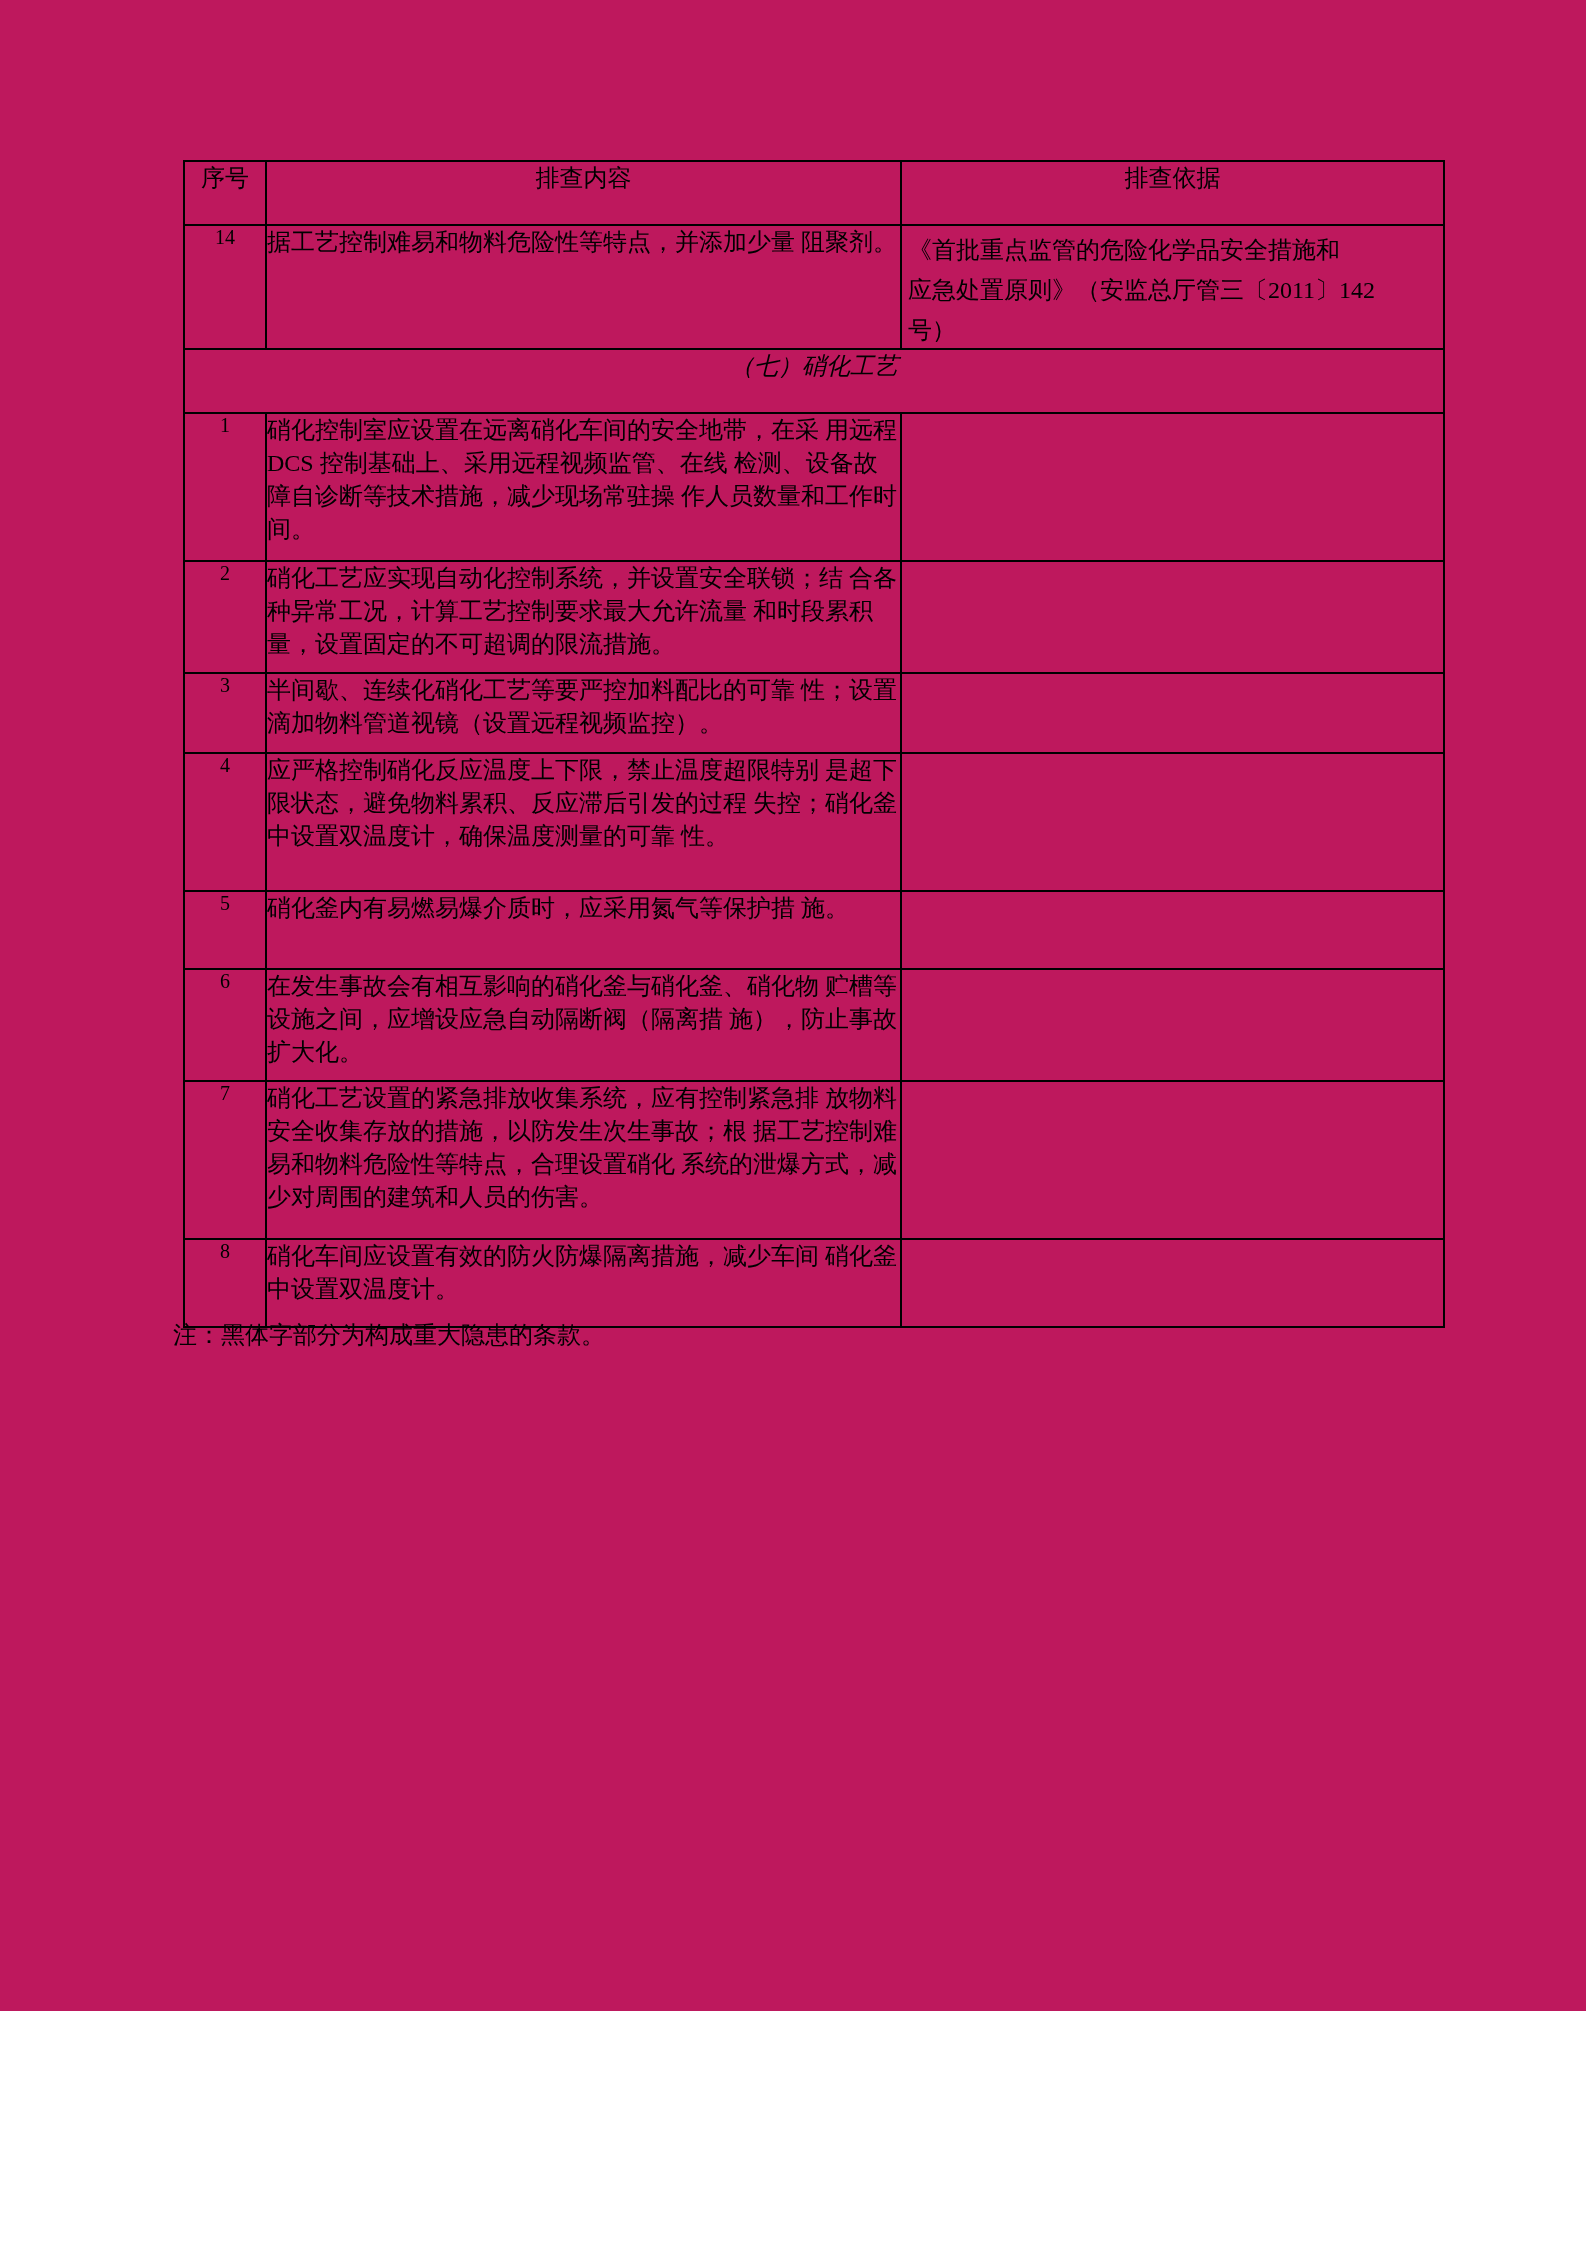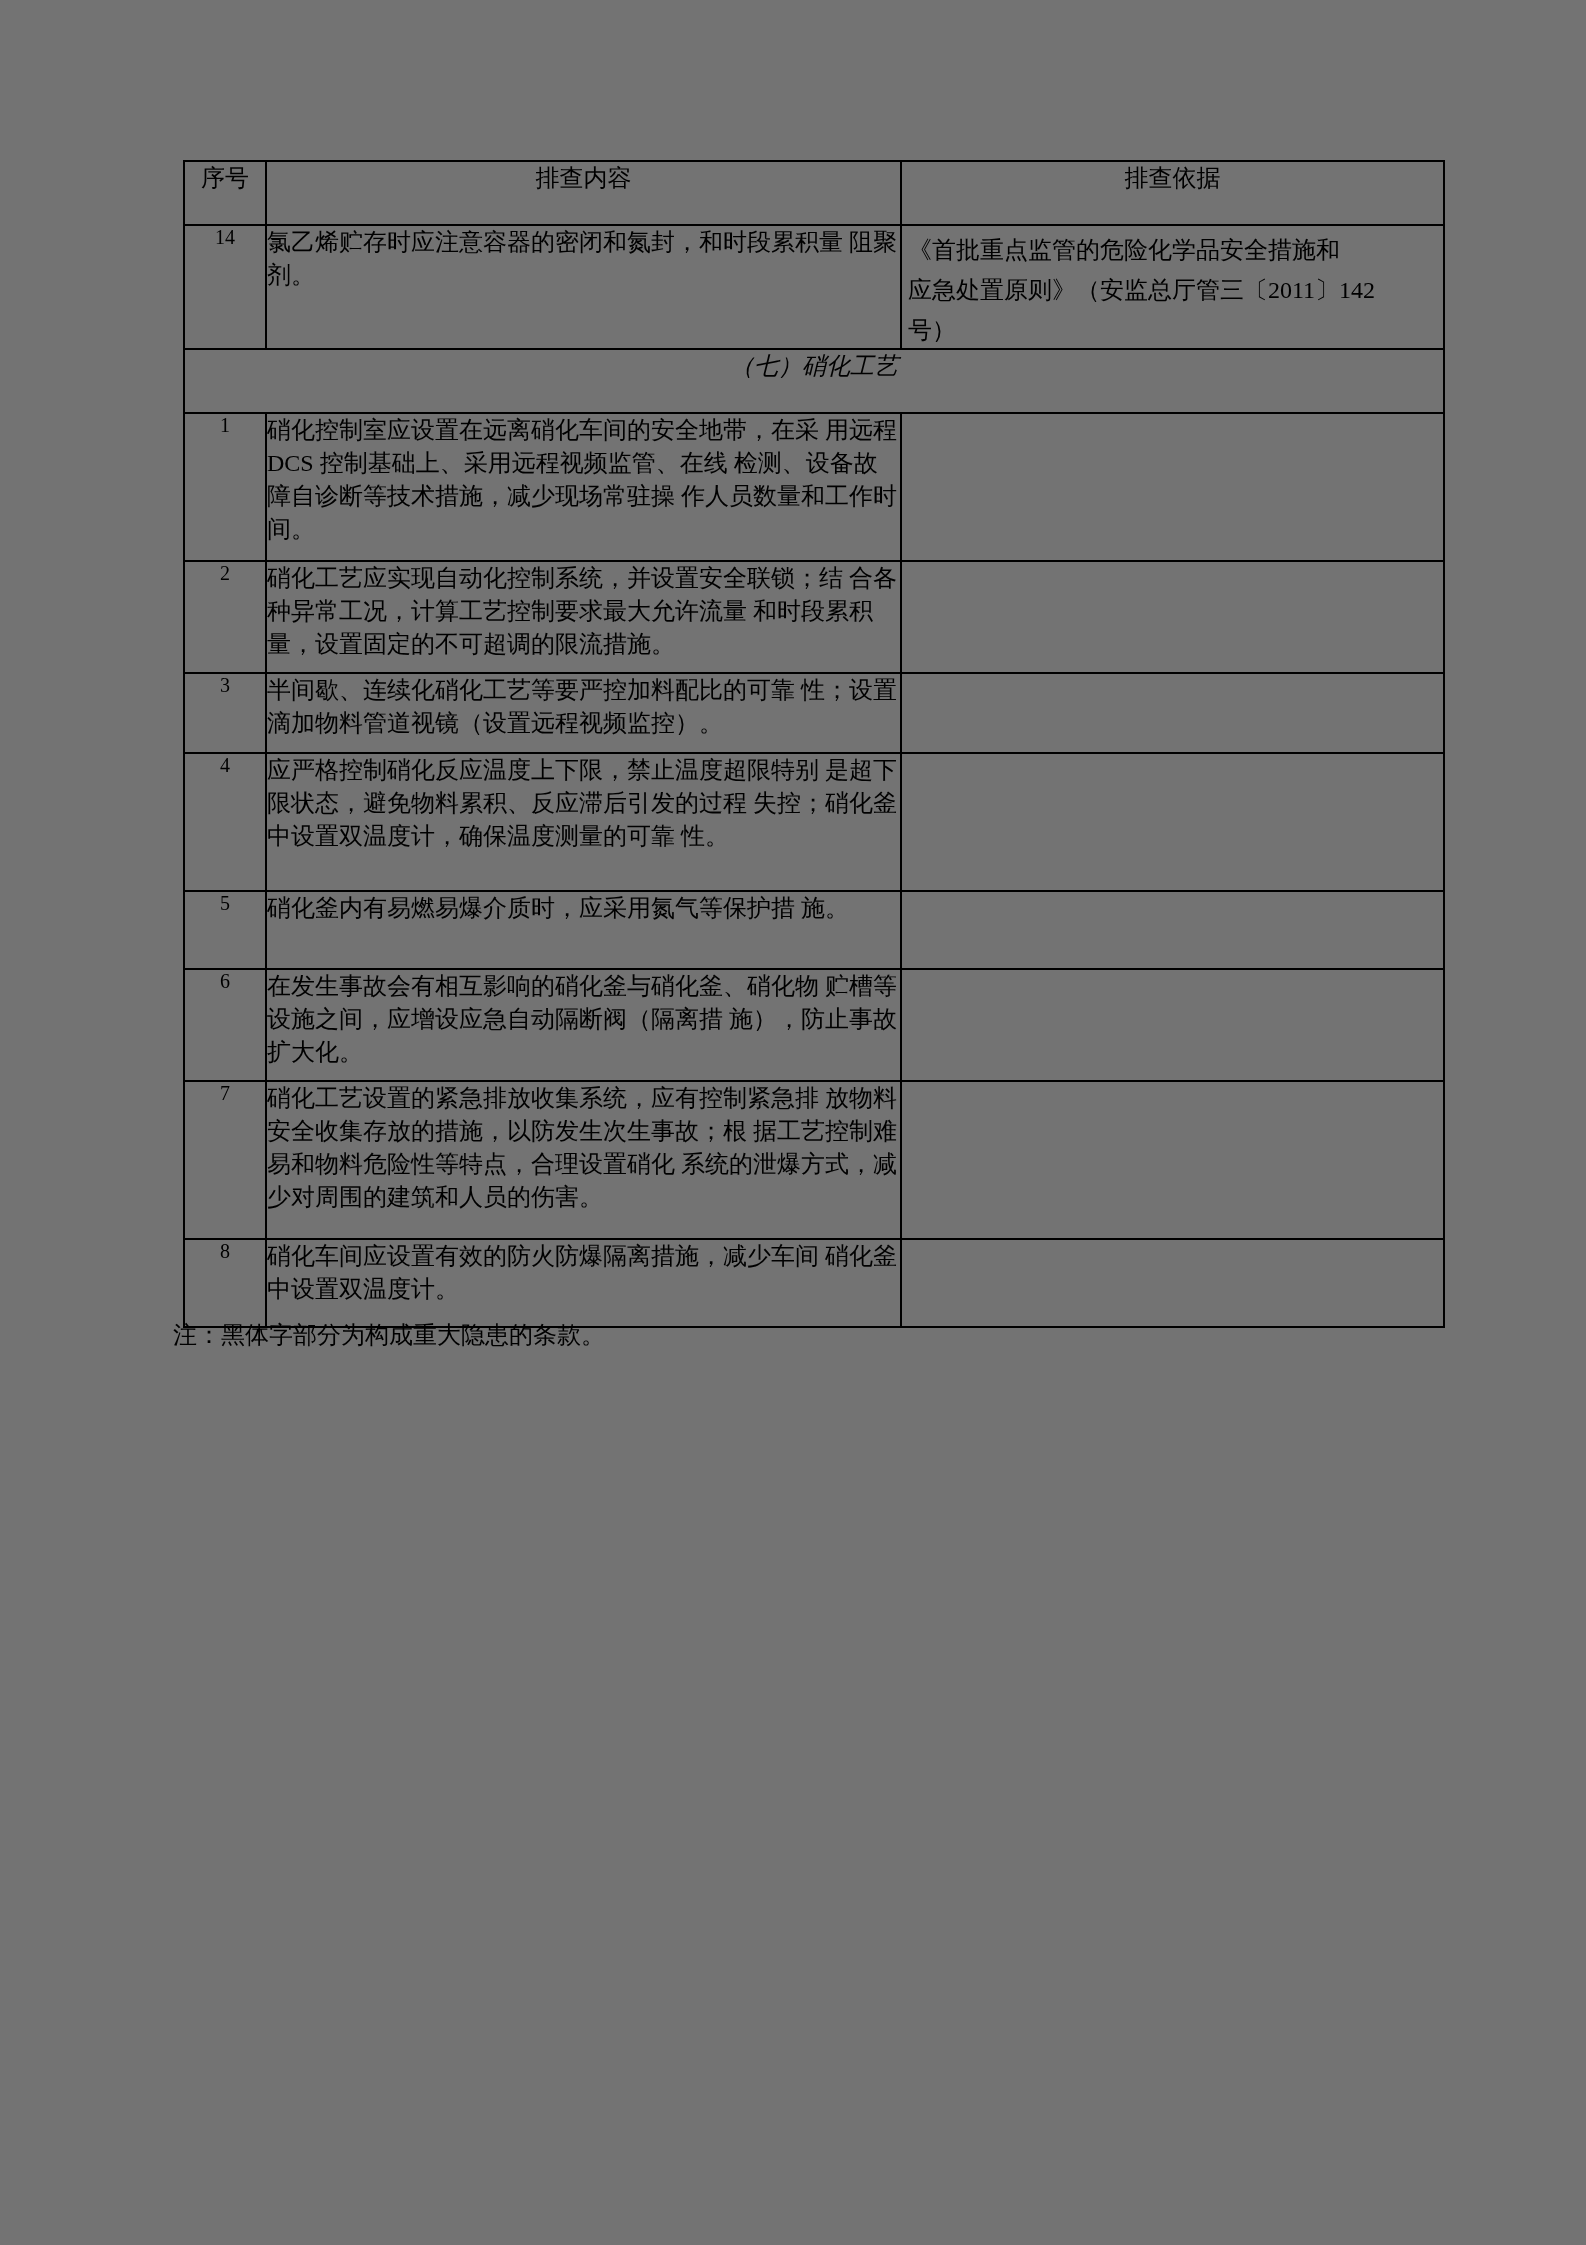--- a/index.html
+++ b/index.html
@@ -2,21 +2,21 @@
 <html><head>
 <meta charset="utf-8">
 <style>
   html,body{margin:0;padding:0;}
   body{
     width:1586px;height:2245px;
     background:#ffffff;
     font-family:"Liberation Serif","DejaVu Serif",serif;
     color:#000;
   }
-  .page{position:relative;width:1586px;height:2245px;background:#737373;overflow:hidden;}
+  .page{position:relative;width:1586px;height:2011px;background:#be185d;overflow:hidden;}
   .table-wrap{position:absolute;left:183px;top:160px;width:1260px;}
   table.checklist{
     border-collapse:collapse;
     table-layout:fixed;
     width:1260px;
     font-size:24px;
   }
   table.checklist td,table.checklist th{
     border:2px solid #000;
     padding:0;
@@ -83,21 +83,21 @@
       </colgroup>
       <tbody>
           <tr class="h-header">
         <th class="head">序号</th>
         <th class="head">排查内容</th>
         <th class="head">排查依据</th>
       </tr>
 
       <tr class="r14">
         <td class="num">14</td>
-        <td class="content">氯乙烯贮存时应注意容器的密闭和氮封，和时段累积量 阻聚剂。</td>
+        <td class="content">据工艺控制难易和物料危险性等特点，并添加少量 阻聚剂。</td>
         <td class="basis">
           <div class="basis-clip">
             <div class="basis-line">《首批重点监管的危险化学品安全措施和</div>
             <div class="basis-line">应急处置原则》（安监总厅管三〔2011〕142</div>
             <div class="basis-line">号）</div>
           </div>
         </td>
       </tr>
 
       <tr class="sec">

